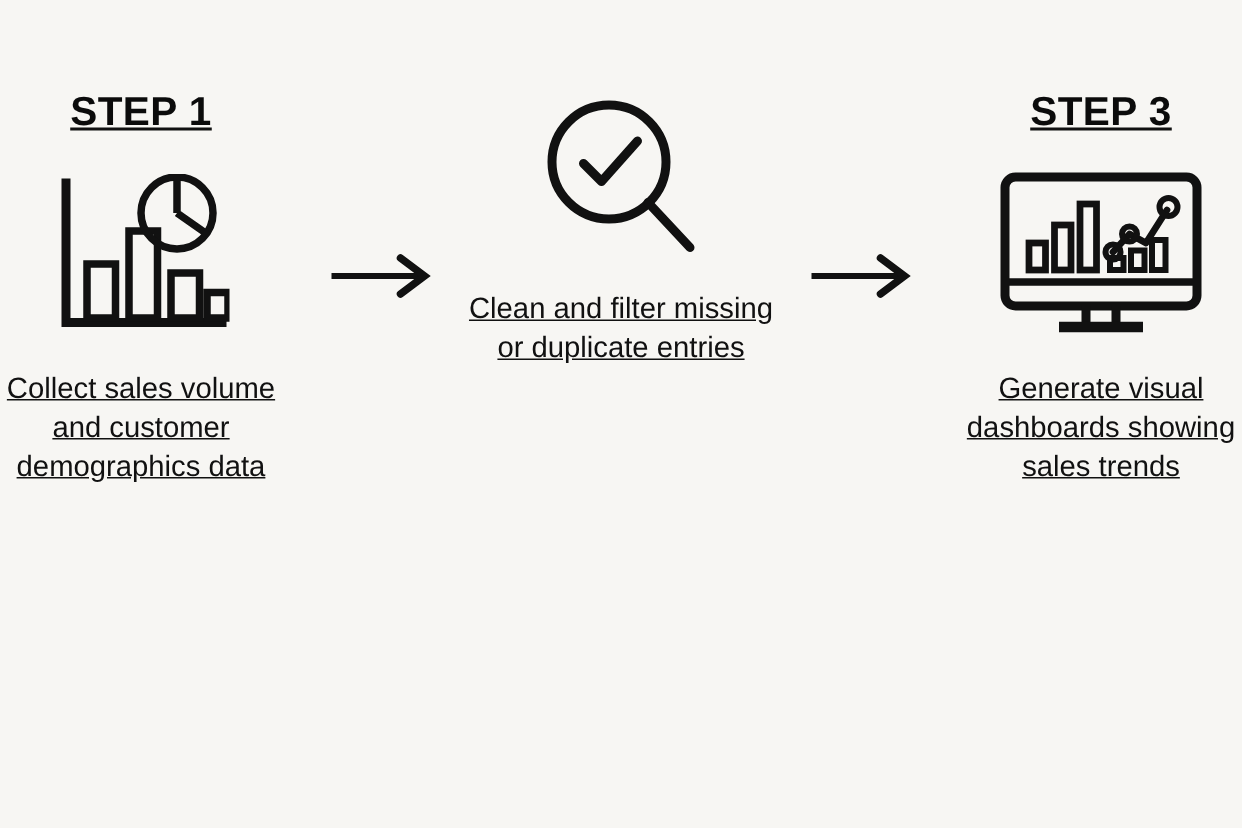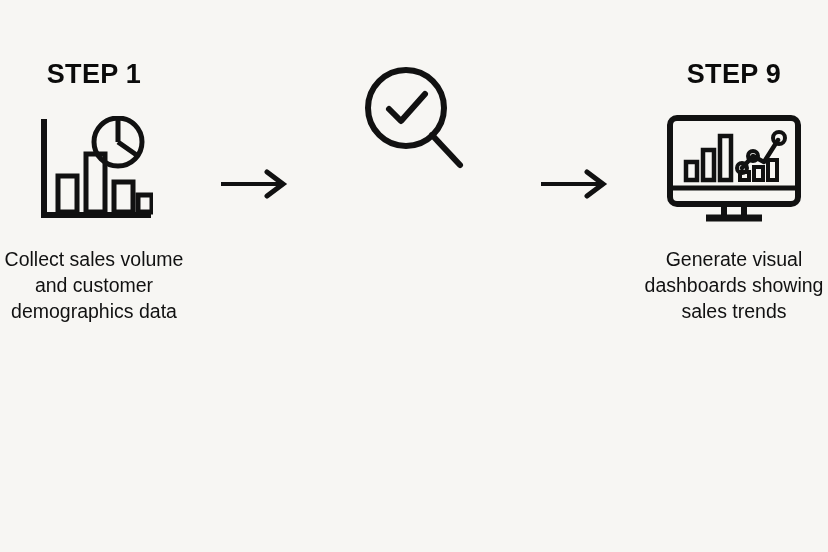--- a/index.html
+++ b/index.html
@@ -14,20 +14,21 @@
     color: #111111;
     overflow: hidden;
   }
   .canvas {
     position: relative;
     width: 828px;
     height: 400px;
     display: flex;
     align-items: center;
     justify-content: center;
+    text-decoration: underline;
   }
   .flow {
     display: flex;
     flex-direction: row;
     align-items: flex-start;
     justify-content: center;
     gap: 0px;
     margin-top: -18px;
   }
   .step {
@@ -101,31 +102,32 @@
     </div>
 
     <div class="step">
       <div class="icon-box">
         <svg width="104" height="108" viewBox="0 0 104 108" fill="none">
           <circle cx="44" cy="45" r="38" stroke="#111111" stroke-width="6" fill="none"></circle>
           <path d="M27 46 L39 58 L63 31" stroke="#111111" stroke-width="6" stroke-linecap="round" stroke-linejoin="round" fill="none"></path>
           <path d="M70 72 L98 102" stroke="#111111" stroke-width="6" stroke-linecap="round"></path>
         </svg>
       </div>
+      <div class="caption">Clean and filter missing or duplicate entries</div>
     </div>
 
     <div class="arrow-box">
       <svg width="70" height="30" viewBox="0 0 70 30" fill="none">
         <path d="M2 15 L62 15" stroke="#111111" stroke-width="4" stroke-linecap="butt"></path>
         <path d="M48 3 L64 15 L48 27" stroke="#111111" stroke-width="5" stroke-linecap="round" stroke-linejoin="miter" fill="none"></path>
       </svg>
     </div>
 
     <div class="step">
-      <div class="step-title">STEP 9</div>
+      <div class="step-title">STEP 3</div>
       <div class="icon-box">
         <svg width="136" height="112" viewBox="0 0 136 112" fill="none">
 
           <rect x="4" y="4" width="128" height="86" rx="7" stroke="#111111" stroke-width="6" fill="none"></rect>
 
           <path d="M6 74 L130 74" stroke="#111111" stroke-width="5"></path>
 
           <path d="M58 90 L58 102 M78 90 L78 102" stroke="#111111" stroke-width="6"></path>
 
           <path d="M40 104 L96 104" stroke="#111111" stroke-width="7" stroke-linecap="butt"></path>

